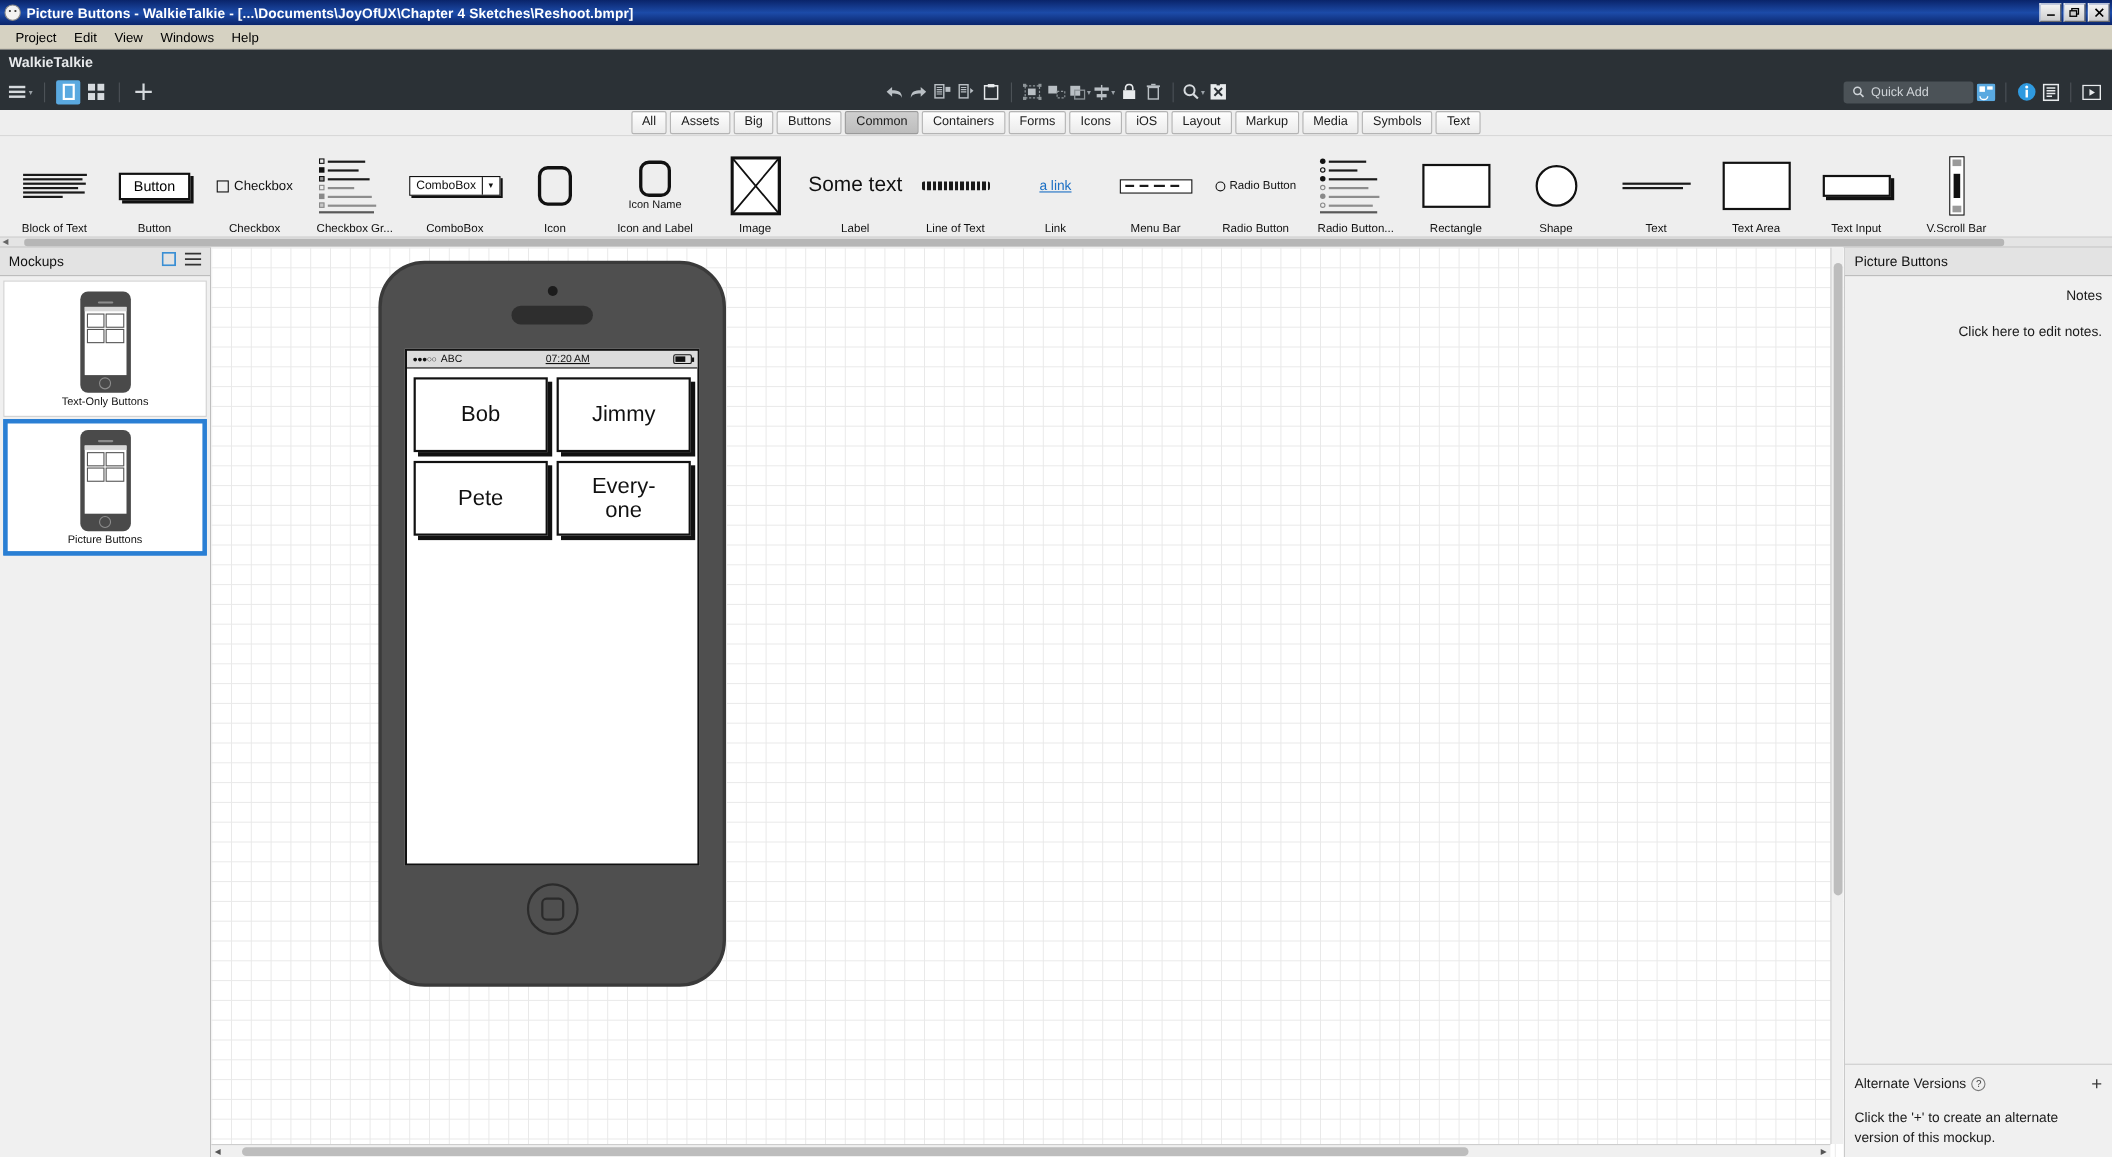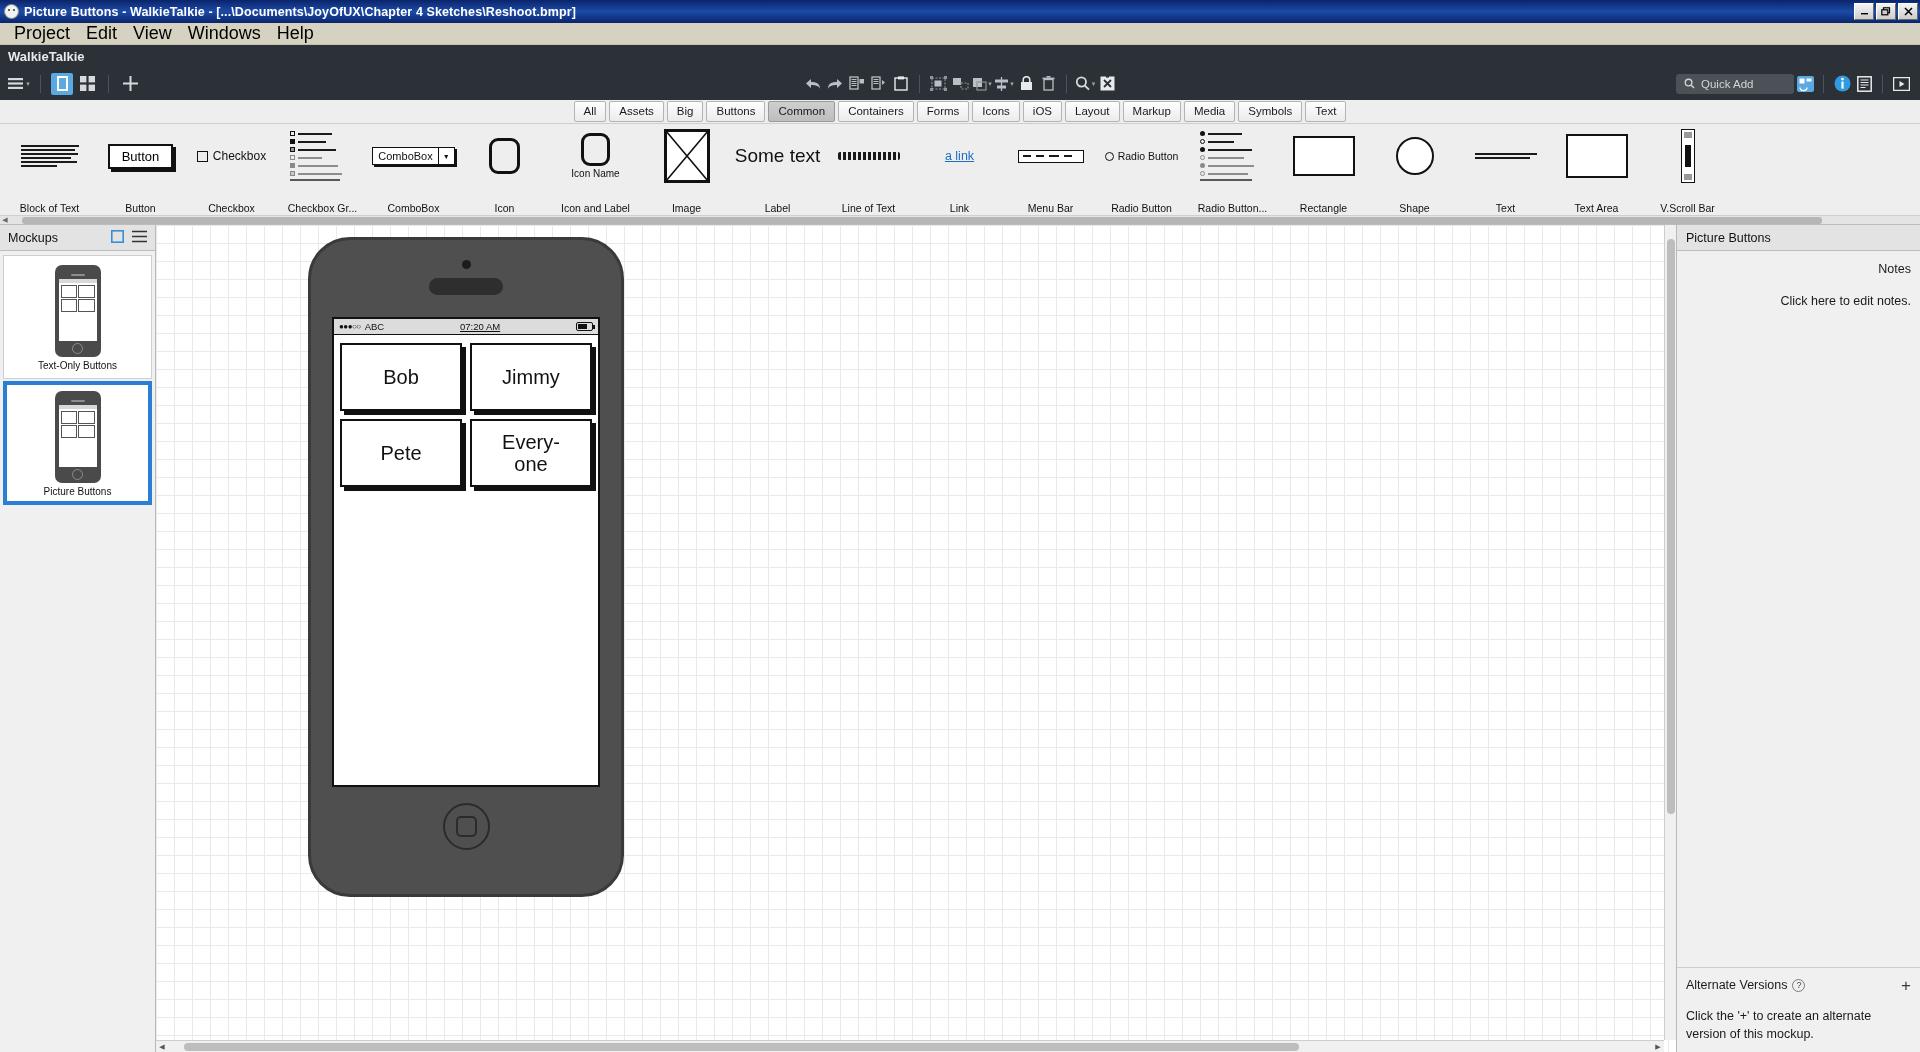--- a/index.html
+++ b/index.html
@@ -42,21 +42,21 @@
     font-family:"Liberation Sans",sans-serif;
   }
 
   
   .menubar {
     height: 22px; background:#d6d2c2;
     display:flex; align-items:center; padding-left:6px;
     border-bottom:1px solid #c3bfb0;
   }
   .menubar .mi {
-    font-size: 18px; color:#000; padding: 2px 8px; white-space:nowrap;
+    font-size: 12px; color:#000; padding: 2px 8px; white-space:nowrap;
   }
 
   
   .darkbar { background:#2b3136; }
   .project-row {
     height: 22px; display:flex; align-items:center; padding-left: 8px;
     color:#e8eaec; font-size:13px; font-weight:600;
   }
   .tool-row {
     height: 33px; display:flex; align-items:center; padding: 0 8px;
@@ -104,21 +104,21 @@
     display:flex; align-items:flex-end; height: 92px; padding: 0 4px;
   }
   .pitem {
     width: 91px; flex:0 0 auto; height:92px;
     display:flex; flex-direction:column; align-items:center; justify-content:flex-end;
     padding-bottom: 2px;
   }
   .pthumb {
     height: 62px; width:100%; display:flex; align-items:center; justify-content:center;
   }
-  .plabel { font-size:10.5px; color:#111; text-align:right; white-space:nowrap; margin-top:15px; }
+  .plabel { font-size:10.5px; color:#111; text-align:right; white-space:nowrap; margin-top:2px; }
 
   .pal-scrollbar {
     position:absolute; bottom:0; left:0; right:0; height:9px; background:#e4e4e4;
     border-top:1px solid #cfcfcf; display:flex; align-items:center;
   }
   .pal-thumb { height:7px; background:#b6b6b6; border-radius:3px; margin-left:12px; width:1800px; }
   .pal-arrow { width:10px; text-align:center; font-size:7px; color:#666; }
 
   
   .sk-btn {
@@ -135,21 +135,21 @@
   .tiny-lines { display:flex; flex-direction:column; gap:2px; }
   .tl { height:2px; background:#1a1a1a; }
 
   
   .main {
     display:flex; height: calc(1052px - 23px - 22px - 22px - 33px - 24px - 101px);
   }
 
   
   .sidebar {
-    width: 156px; flex:0 0 auto; background:#f0f0f0;
+    width: 192px; flex:0 0 auto; background:#f0f0f0;
     border-right:1px solid #b9b9b9; display:flex; flex-direction:column;
   }
   .sb-header {
     height:26px; background:#e3e3e3; border-bottom:1px solid #bdbdbd;
     display:flex; align-items:center; padding: 0 8px; gap:8px;
   }
   .sb-title { font-size:12.5px; color:#111; flex:1 1 auto; }
   .sb-list { flex:1 1 auto; overflow:hidden; padding-top:2px; }
   .mk-item {
     margin: 2px 3px; padding:3px; background:#fff; border:1px solid #cfcfcf;
@@ -703,20 +703,26 @@
       <div class="plabel">Text</div>
     </div>
 
     <div class="pitem">
       <div class="pthumb">
         <div class="sk-rect" style="width:62px;height:44px;"></div>
       </div>
       <div class="plabel">Text Area</div>
     </div>
 
+    <div class="pitem">
+      <div class="pthumb">
+        <div class="sk-rect-sh" style="width:62px;height:20px;"></div>
+      </div>
+      <div class="plabel">Text Input</div>
+    </div>
 
     <div class="pitem">
       <div class="pthumb">
         <div style="width:14px;height:54px;border:1.8px solid #111;background:#fff;display:flex;flex-direction:column;align-items:center;justify-content:space-between;padding:2px 0;">
           <div style="width:8px;height:6px;background:#9a9a9a;"></div>
           <div style="width:6px;height:22px;background:#111;"></div>
           <div style="width:8px;height:6px;background:#9a9a9a;"></div>
         </div>
       </div>
       <div class="plabel">V.Scroll Bar</div>

